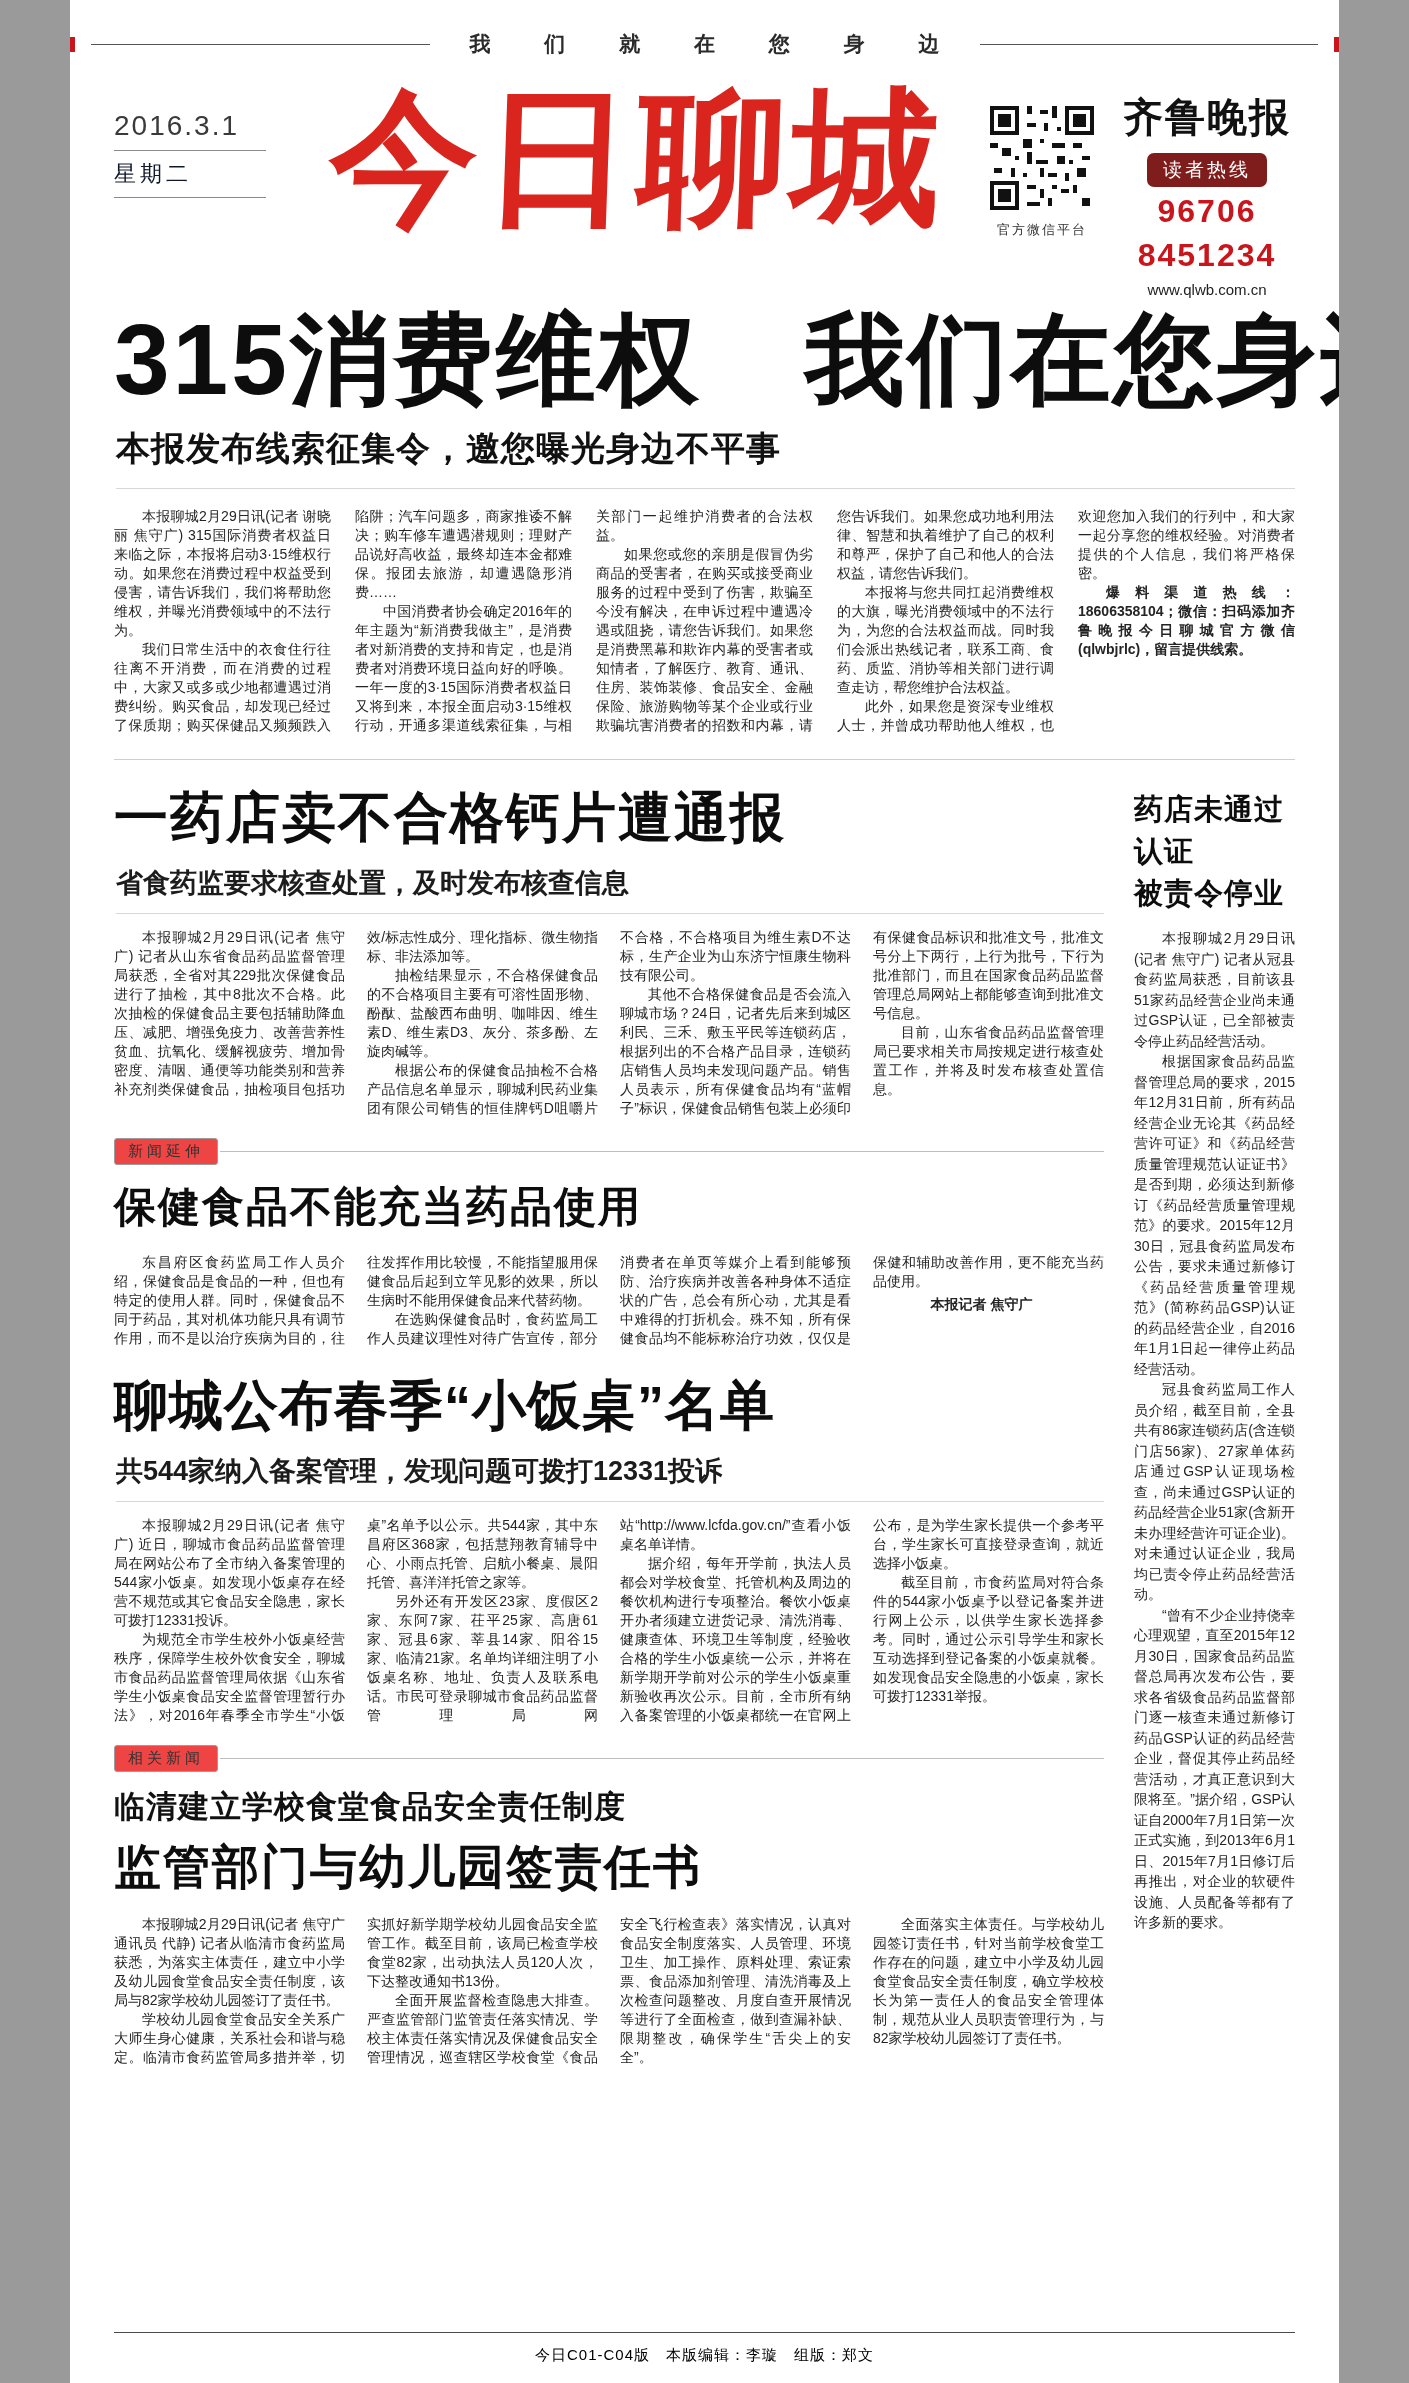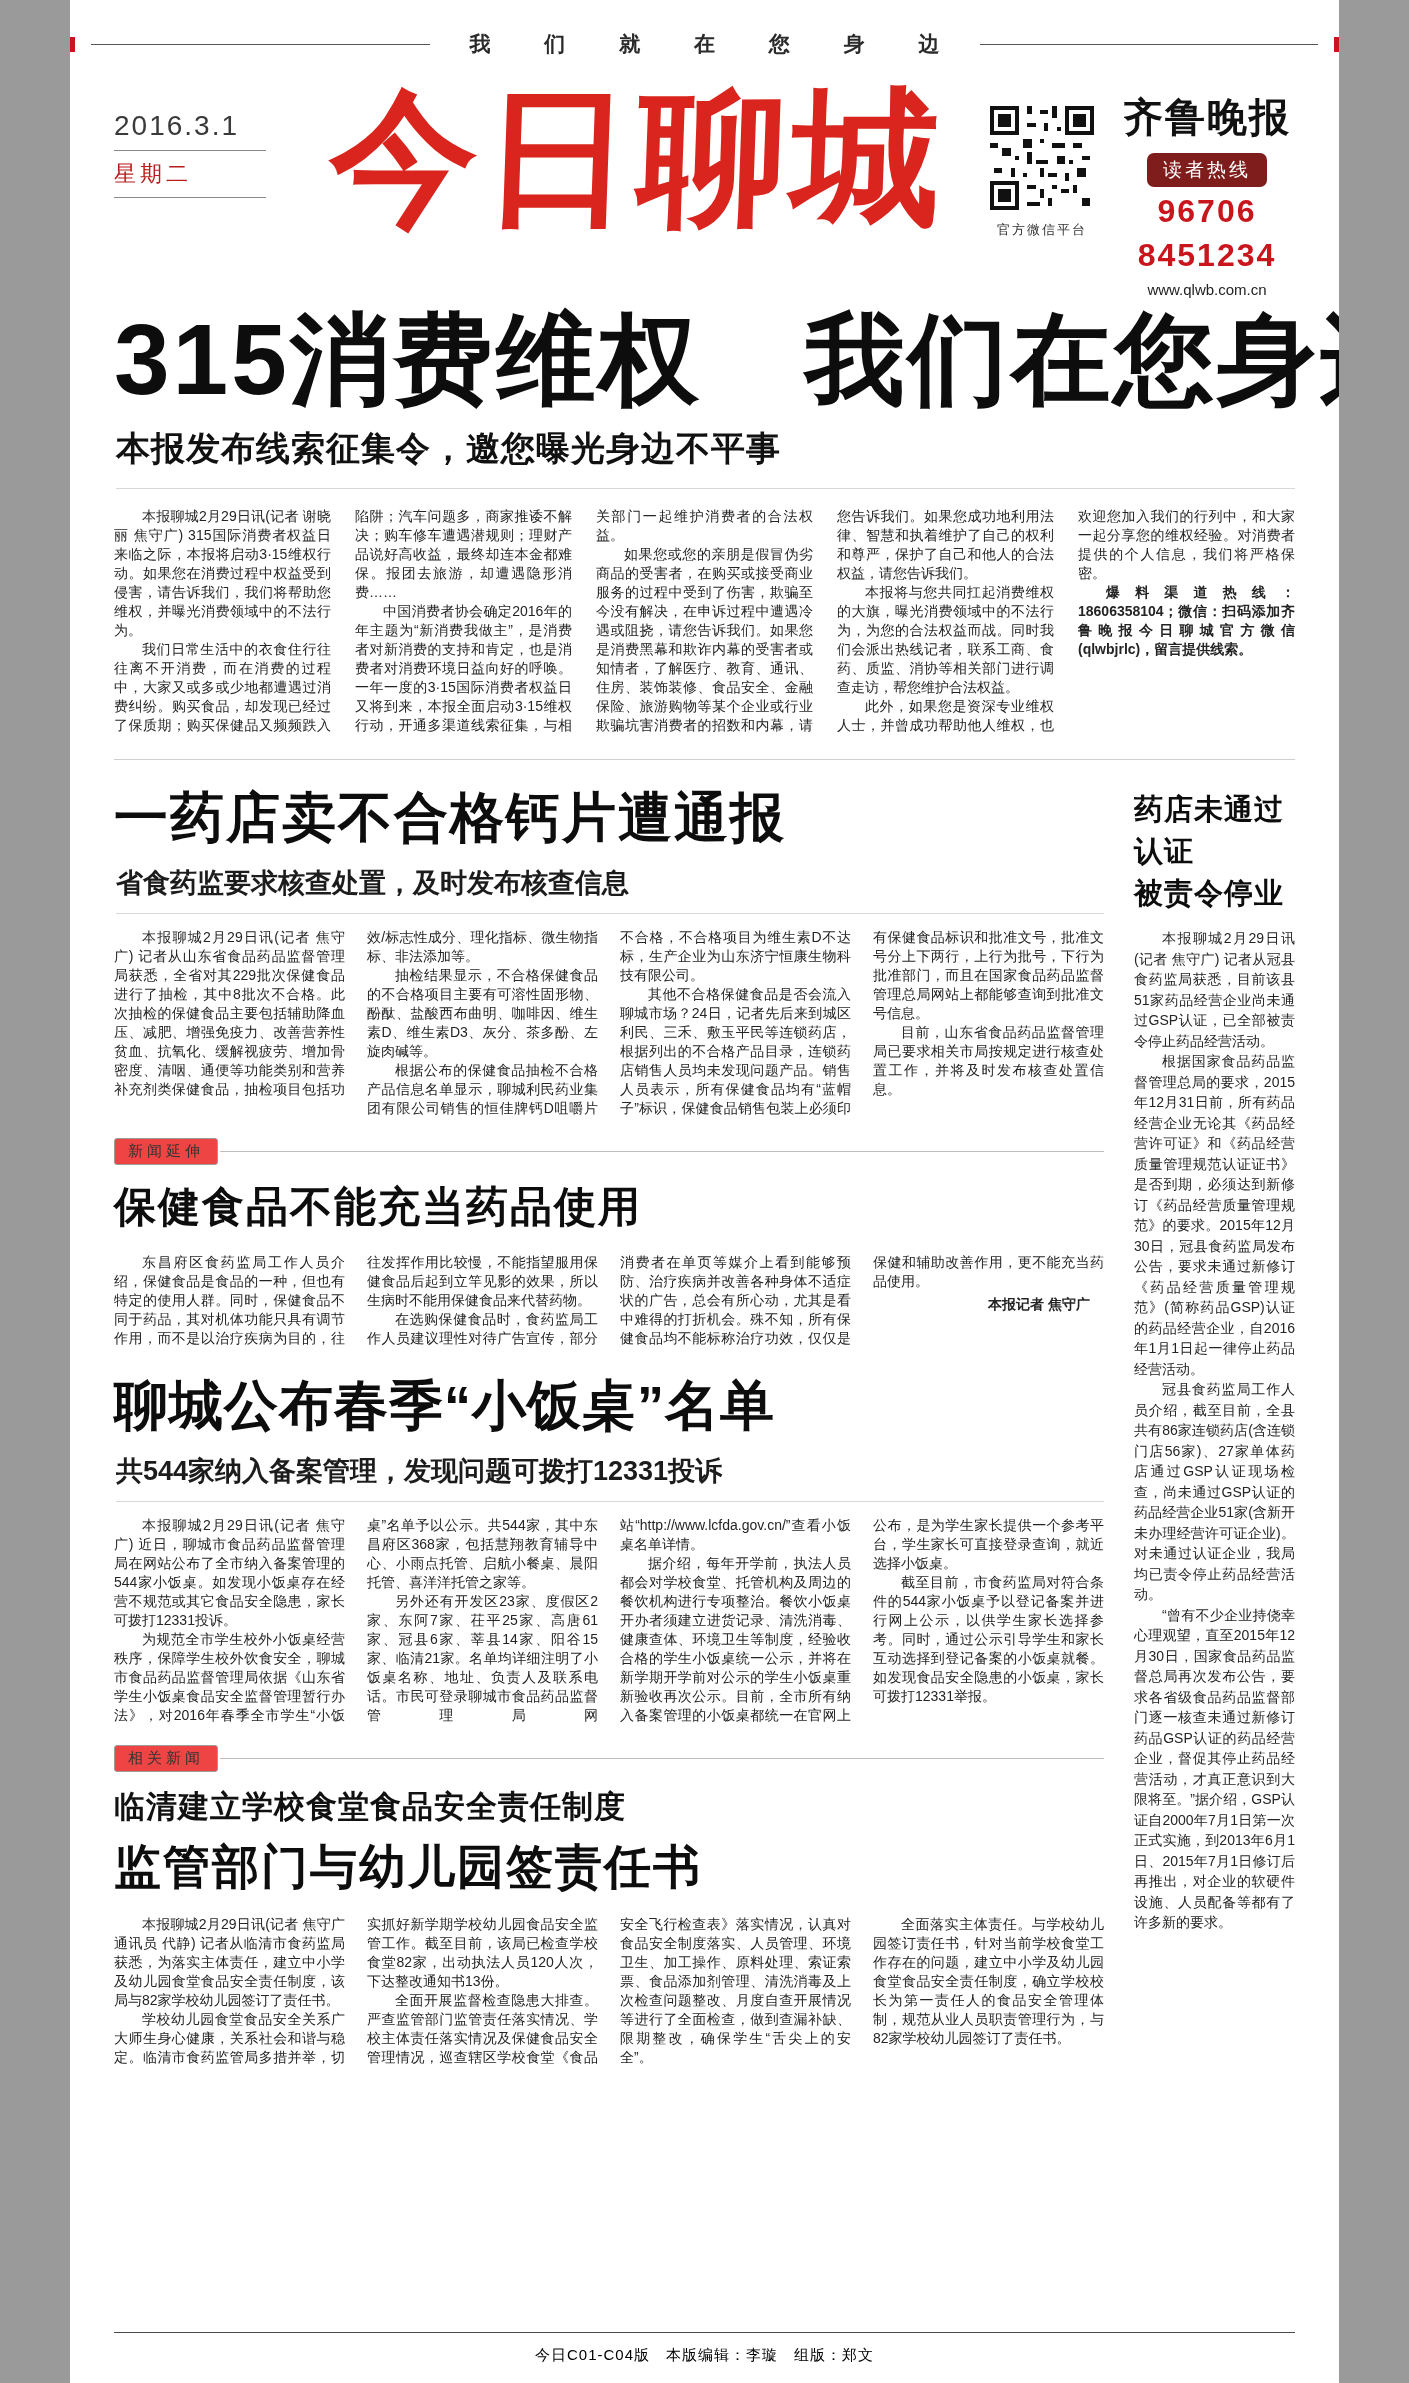--- a/index.html
+++ b/index.html
@@ -11,36 +11,36 @@
   }
   
   .top-slogan { display:flex; align-items:center; margin:30px -44px 0; gap:16px; }
   .top-slogan .tick { width:5px; height:15px; background:#c9161d; flex:0 0 auto; }
   .top-slogan .rule { flex:1; border-top:1px solid #555; }
   .slogan-text { font-size:21px; font-weight:700; color:#2a2a2a; letter-spacing:24px; padding-left:24px; white-space:nowrap; }
   
   .header { display:flex; align-items:flex-start; margin-top:22px; height:186px; }
   .date-block { width:178px; padding-top:30px; }
   .date-text { font-size:28px; color:#3a3a3a; letter-spacing:2px; padding-bottom:8px; border-bottom:1px solid #8a8a8a; width:152px; }
-  .weekday-text { font-size:22px; color:#b91c1c; letter-spacing:4px; padding:8px 0; border-bottom:1px solid #8a8a8a; width:152px; }
+  .weekday-text { font-size:22px; color:#0f172a; letter-spacing:4px; padding:8px 0; border-bottom:1px solid #8a8a8a; width:152px; }
   .masthead-wrap { flex:1; text-align:center; padding-top:2px; }
   .masthead { font-family:"DejaVu Serif", serif; font-weight:900; color:#d9251d;
               font-size:148px; line-height:150px; letter-spacing:6px; transform:skewX(-2deg); display:inline-block; }
   .qr-block { width:118px; text-align:center; padding-top:26px; flex:0 0 auto; }
   .qr-caption { font-size:13px; color:#333; margin-top:7px; letter-spacing:2px; }
   .brand-block { width:176px; text-align:center; padding-top:10px; margin-left:18px; flex:0 0 auto; }
   .brand-name { font-family:"DejaVu Serif", serif; font-size:40px; font-weight:900; color:#111; letter-spacing:2px; }
   .hotline-badge { display:inline-block; background:#7f1d1d; color:#fff; font-size:19px; letter-spacing:3px;
                    padding:4px 16px; border-radius:7px; margin-top:8px; }
   .hotline-num { color:#c9161d; font-size:32px; font-weight:700; line-height:1.25; margin-top:4px; letter-spacing:2px; }
   .website { font-size:15px; color:#222; margin-top:6px; }
   
   .para { font-size:14px; line-height:19px; text-align:justify; text-indent:2em; color:#242424; }
   .para.bold { font-weight:700; }
-  .byline { text-align:right; font-weight:700; text-indent:0; padding-right:1em; margin-top:4px; }
+  .byline { text-align:center; font-weight:700; text-indent:0; padding-right:1em; margin-top:4px; }
   
   .lead-headline { font-size:100px; font-weight:900; letter-spacing:3px; line-height:1.18; color:#0d0d0d;
                    margin-top:34px; white-space:nowrap; }
   .lead-subhead { font-size:34px; font-weight:700; color:#111; margin:8px 0 0 2px; letter-spacing:1px;
                   padding-bottom:16px; border-bottom:1px solid #d8d8d8; }
   .lead-body { column-count:5; column-gap:24px; margin-top:18px; }
   .section-rule { border-top:1px solid #cfcfcf; margin:24px 0 20px; }
   
   .main-grid { display:flex; gap:30px; margin-top:2px; }
   .left-main { flex:0 0 990px; width:990px; }

